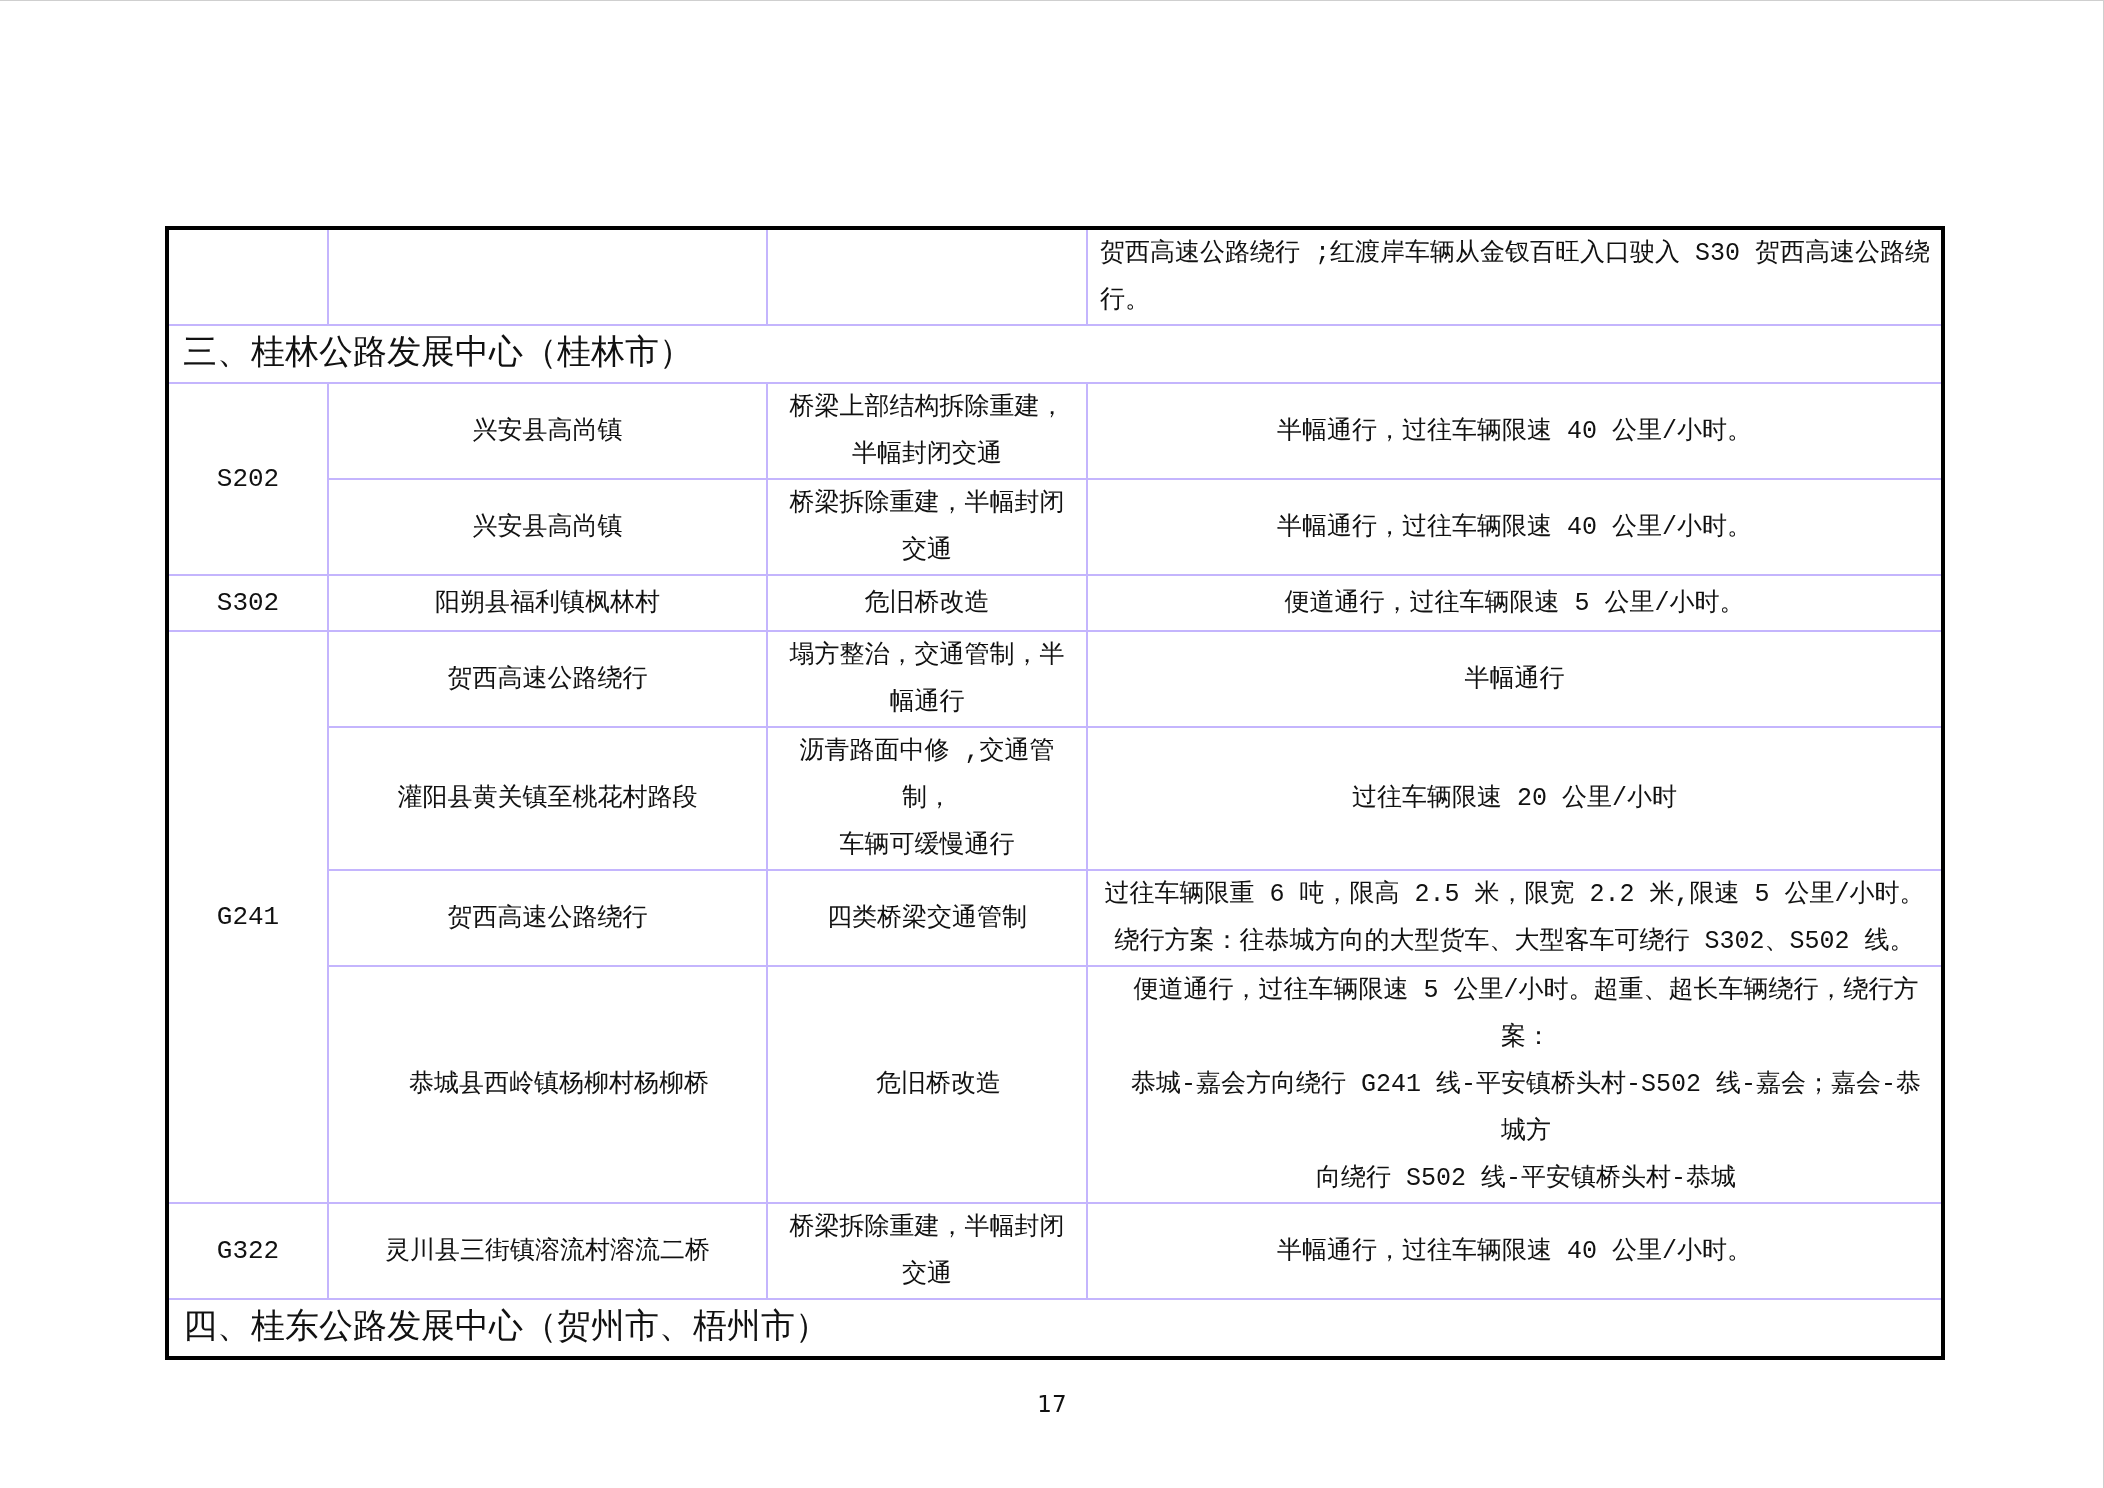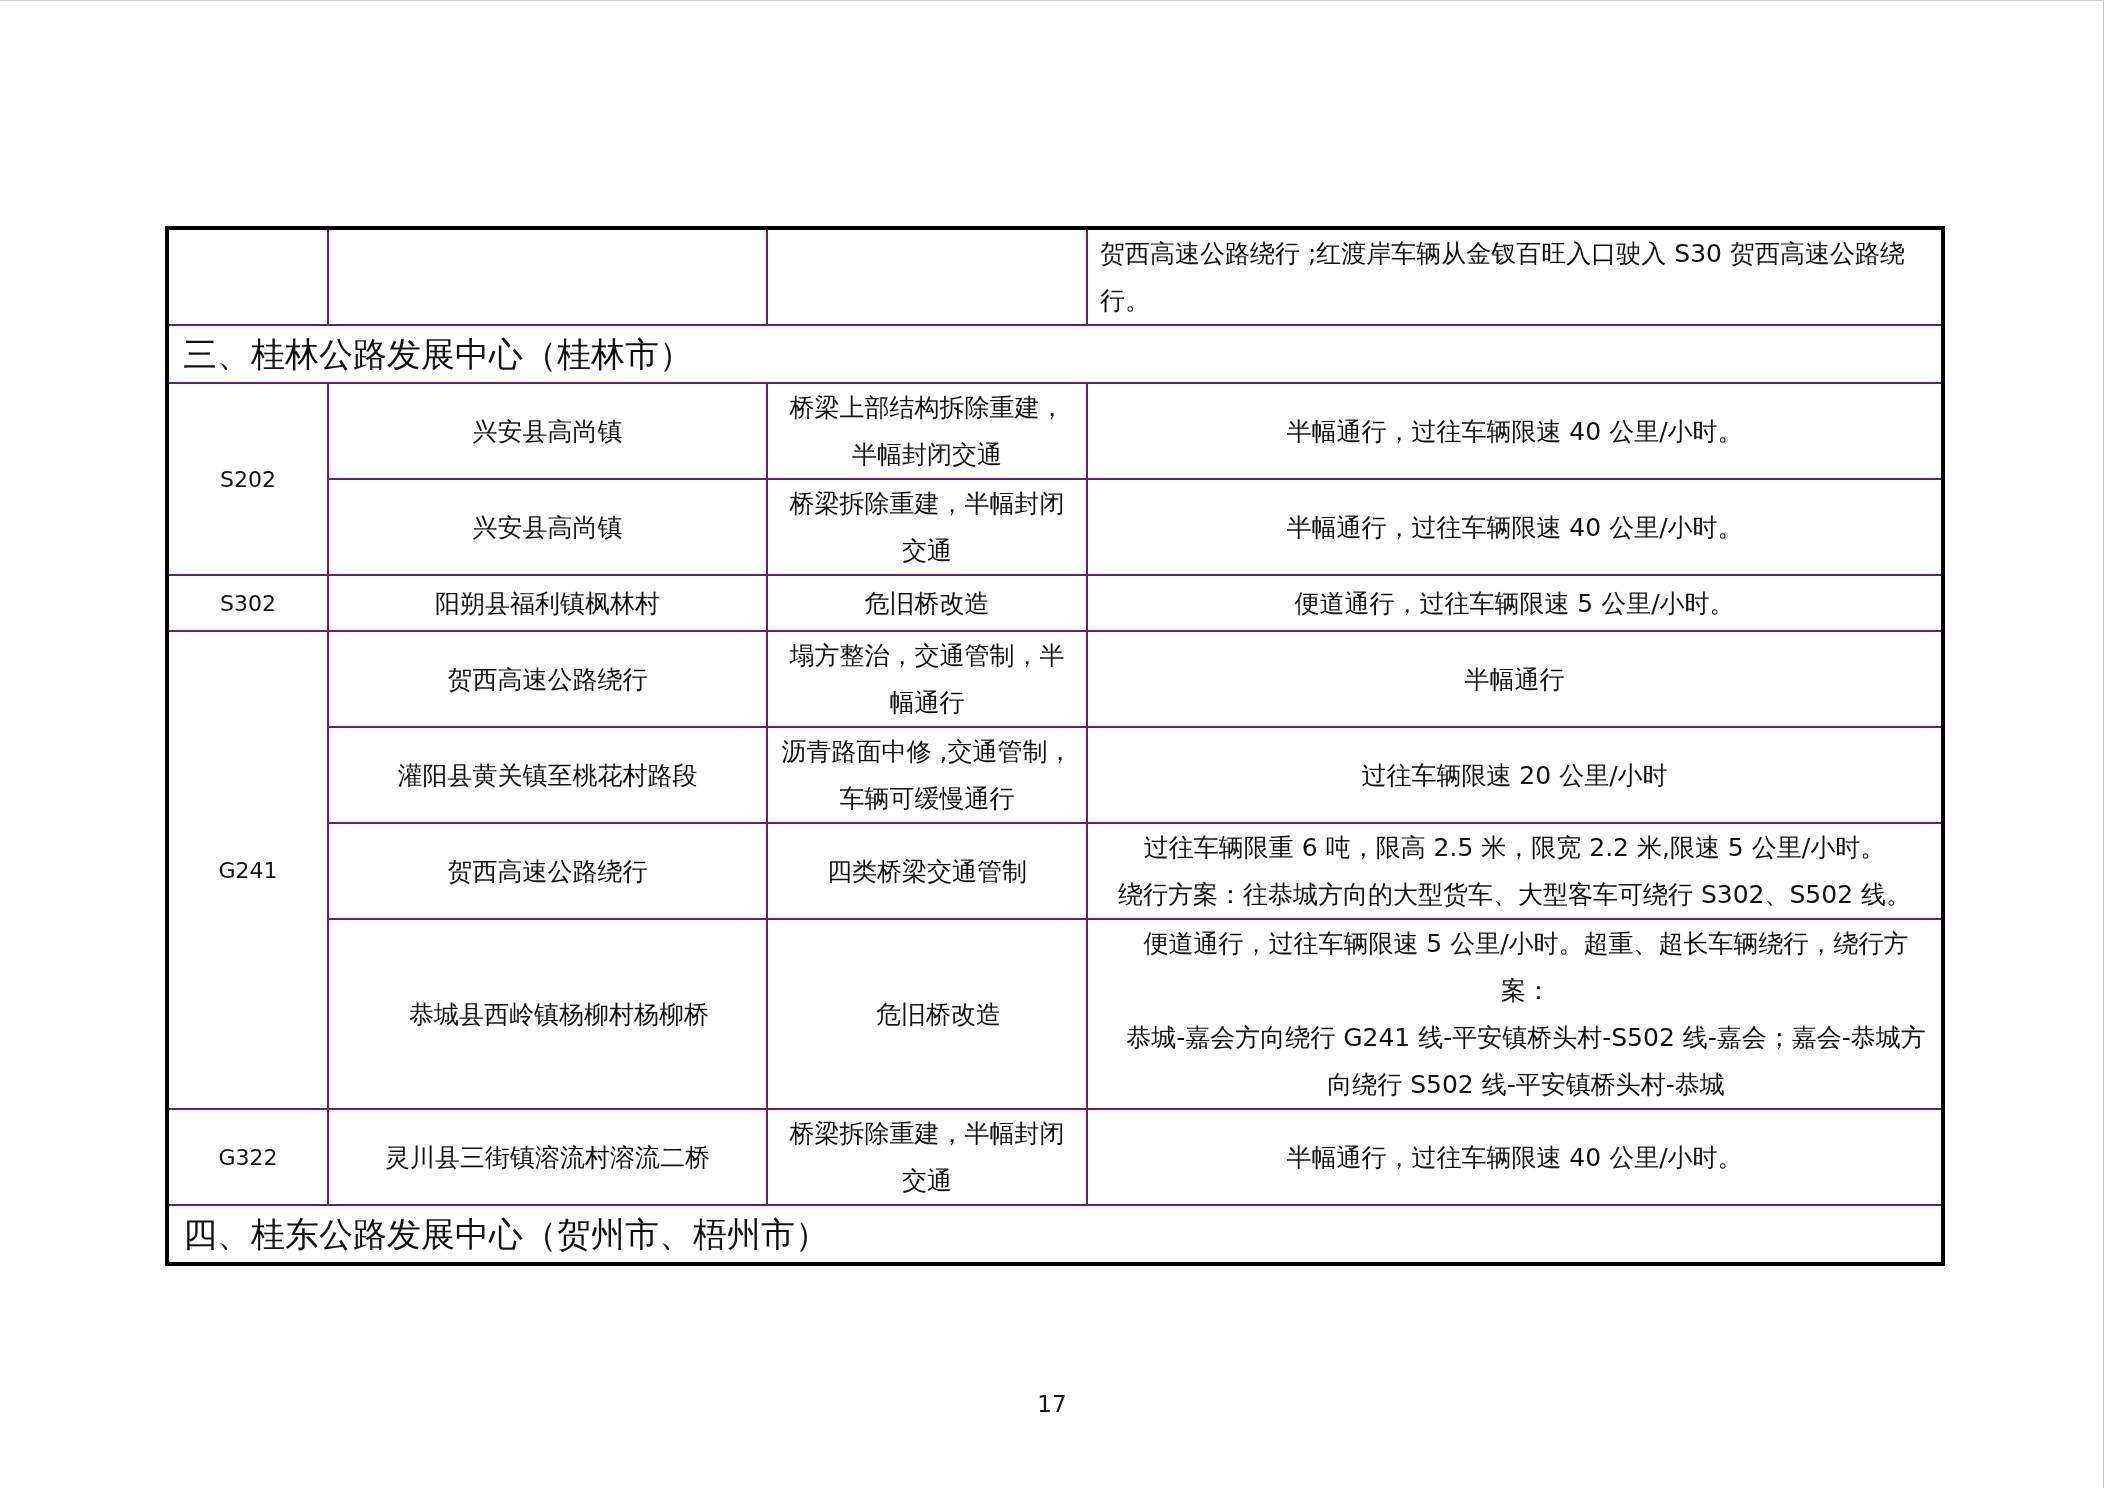--- a/index.html
+++ b/index.html
@@ -30,35 +30,36 @@
   table.traffic {
     position: absolute;
     left: 165px;
     top: 226px;
     width: 1776px;
     border-collapse: collapse;
     table-layout: fixed;
     border: 4px solid #000;
   }
   table.traffic td {
-    border: 2px solid #701a75;
+    border: 2px solid #c4b5fd;
     font-size: 25px;
     line-height: 47px;
     text-align: center;
     vertical-align: middle;
     padding: 0 8px;
     overflow: hidden;
+    font-family: Liberation Mono, monospace;
   }
   table.traffic td.justify { text-align: left; padding: 0 6px 0 12px; }
   table.traffic td.section {
     text-align: left;
     padding-left: 14px;
     font-size: 34px;
   }
-  table.traffic td.road { font-size: 22px; text-align: center; }
+  table.traffic td.road { font-size: 26px; text-align: center; }
   col.c1 { width: 161px; }
   col.c2 { width: 439px; }
   col.c3 { width: 320px; }
   col.c4 { width: 856px; }
   tr.h97 td { height: 93px; }
   tr.h60 td { height: 56px; }
   tr.h58 td { height: 54px; }
   tr.h146 td { height: 142px; padding-left: 31px; }
   .line { display: block; }
   .page-number {

